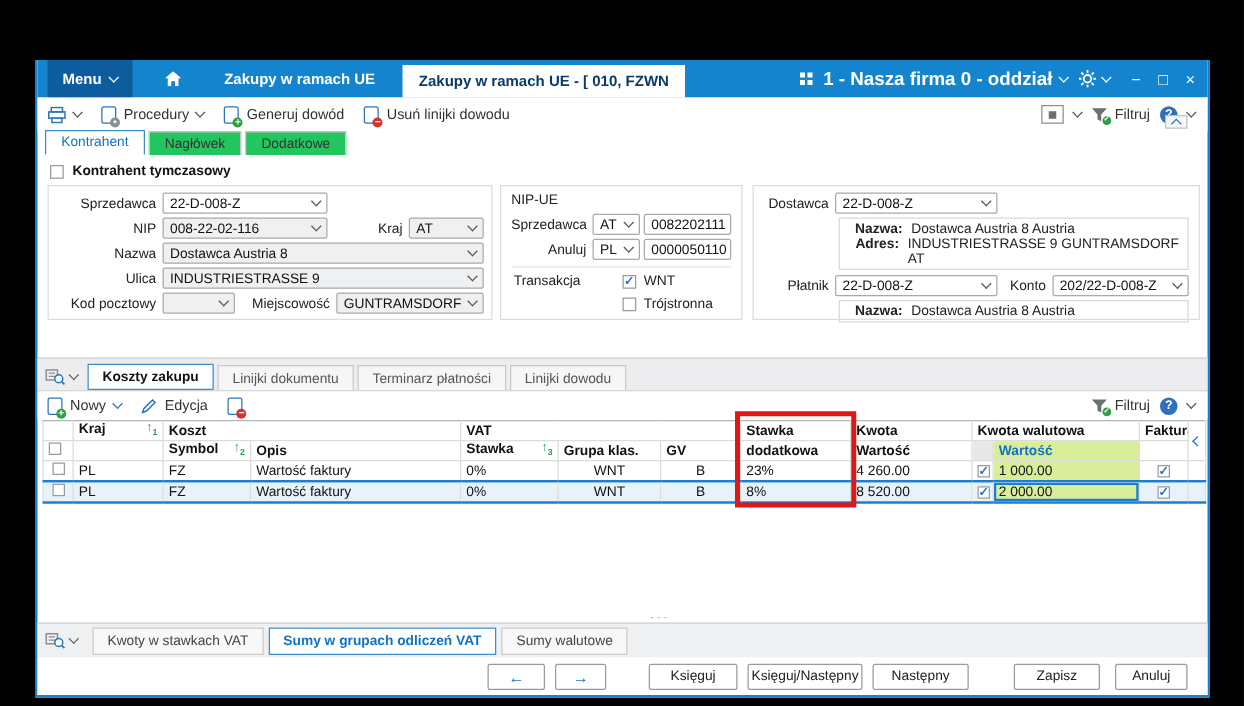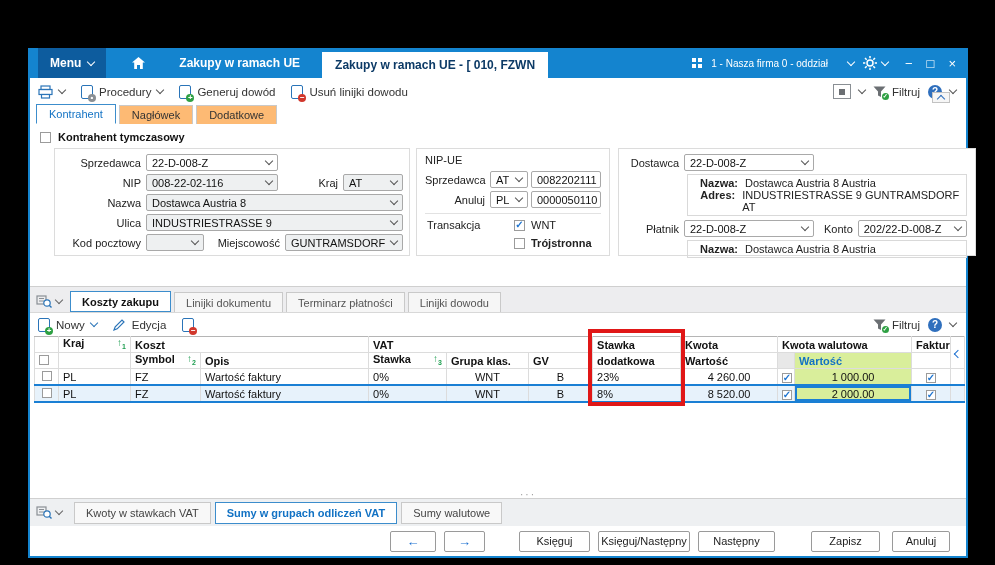--- a/index.html
+++ b/index.html
@@ -12,21 +12,21 @@
   .titlebar{left:0;top:0;width:100%;height:30px;background:#1484cf;display:flex;align-items:center;color:#fff;}
   .menu-btn{height:30px;margin-left:8px;background:#0d5c9e;color:#fff;font-weight:bold;font-size:12px;
             padding:0 12px;display:flex;align-items:center;gap:7px;cursor:pointer;}
   .home{margin-left:26px;display:flex;align-items:center;cursor:pointer;}
   .tb-tab{margin-left:34px;font-size:12px;font-weight:bold;cursor:pointer;white-space:nowrap;}
   .tb-tab-active{margin-left:22px;height:26px;align-self:flex-end;background:#fff;color:#0c3a66;
                  font-size:12px;font-weight:bold;display:flex;align-items:center;padding:0 13px;white-space:nowrap;cursor:pointer;}
   .tb-right{margin-left:auto;display:flex;align-items:center;gap:9px;padding-right:10px;}
   .gridicon{display:grid;grid-template-columns:4px 4px;grid-gap:2px;}
   .gridicon b{width:4px;height:4px;background:#fff;}
-  .company{font-size:10px;font-weight:normal;display:flex;align-items:center;gap:20px;white-space:nowrap;}
+  .company{font-size:15px;font-weight:bold;display:flex;align-items:center;gap:6px;white-space:nowrap;}
   .winctl{font-size:13px;display:flex;align-items:center;gap:14px;margin-left:8px;}
   .winctl span{cursor:pointer;}
   .cv{display:inline-block;width:5px;height:5px;border-right:1.4px solid currentColor;border-bottom:1.4px solid currentColor;
       transform:rotate(45deg);margin-top:-3px;}
   .cv-up{transform:rotate(225deg);margin-top:3px;}
   .cv-left{transform:rotate(135deg);}
   
   .toolbar{left:0;top:30px;width:100%;height:27px;background:#fff;display:flex;align-items:center;
            padding-left:8px;box-sizing:border-box;font-size:11.5px;color:#222;}
   .titem{display:flex;align-items:center;gap:6px;margin-right:16px;cursor:pointer;color:#333;}
@@ -40,28 +40,28 @@
   .funnelwrap{position:relative;display:inline-flex;}
   .fbadge{position:absolute;right:-3px;bottom:-2px;width:7px;height:7px;border-radius:50%;background:#2ea043;
           color:#fff;font-size:6px;line-height:7px;text-align:center;font-weight:bold;}
   .helpc{width:14px;height:14px;border-radius:50%;background:#2f6fbd;color:#fff;font-size:10px;font-weight:bold;
          display:flex;align-items:center;justify-content:center;}
   .caret-mini{right:16px;top:44px;width:16px;height:9px;border:1px solid #c2c2c2;background:#f6f6f6;
               display:flex;align-items:center;justify-content:center;color:#2f6fbd;cursor:pointer;}
   
   .tabstrip{left:0;top:57px;width:100%;height:19px;display:flex;align-items:flex-end;padding-left:6px;box-sizing:border-box;}
   .mtab{height:18px;display:inline-flex;align-items:center;padding:0 12px;font-size:11px;cursor:pointer;
-        background:#fdba74;border:1px solid #c9c9c9;border-bottom:none;color:#333;margin-left:3px;}
+        background:#22c55e;border:1px solid #c9c9c9;border-bottom:none;color:#333;margin-left:3px;}
   .mtab.active{background:#fff;border:1px solid #3c8dcc;border-bottom:1px solid #fff;color:#1272c4;margin-left:0;}
   
   .cbxrow{left:10px;top:83px;display:flex;align-items:center;gap:7px;font-size:11px;font-weight:bold;color:#111;}
   .cb{width:11px;height:11px;border:1px solid #9b9b9b;background:#fff;display:inline-flex;align-items:center;
       justify-content:center;font-size:10px;color:#1d74d0;box-sizing:border-box;}
   .cb.checked::after{content:"✓";font-weight:bold;margin-top:-1px;}
-  .panel{border:1px solid #dcdcdc;background:#fff;font-size:11px;color:#222;box-sizing:border-box;margin-left:16px;}
+  .panel{border:1px solid #dcdcdc;background:#fff;font-size:11px;color:#222;box-sizing:border-box;}
   .p1{left:8px;top:100px;width:356px;height:108px;padding:5px 6px;}
   .p2{left:370px;top:100px;width:194px;height:108px;padding:5px 8px;}
   .p3{left:572px;top:100px;width:358px;height:108px;padding:5px 8px;}
   .frow{display:flex;align-items:center;margin-bottom:3px;}
   .flabel{text-align:right;margin-right:5px;white-space:nowrap;color:#222;}
   .fld{height:17px;border:1px solid #a9a9a9;border-radius:2px;background:#fff;display:flex;align-items:center;
        padding:0 5px;box-sizing:border-box;color:#111;cursor:pointer;}
   .fld .cv{margin-left:auto;color:#555;}
   .ro{background:#eef0f1;}
   .infobox{border:1px solid #d9d9d9;padding:2px 6px;margin-left:60px;margin-bottom:4px;}
@@ -76,21 +76,21 @@
   .gtab.active{background:#fff;border:1px solid #3c8dcc;color:#111;font-weight:bold;margin-left:0;}
   .toolbar2{left:0;top:266px;width:100%;height:21px;background:#fff;display:flex;align-items:center;
             padding-left:8px;box-sizing:border-box;font-size:11.5px;}
   .grid{left:4px;top:288px;width:930px;}
   table{border-collapse:collapse;table-layout:fixed;width:930px;font-size:11px;}
   th,td{border:1px solid #dcdcdc;padding:0 4px;height:13px;font-weight:normal;text-align:left;
         overflow:hidden;white-space:nowrap;color:#111;}
   thead th{font-weight:bold;background:#fff;}
   thead tr:first-child th{border-top:1px solid #b5b5b5;}
   td{height:15px;}
-  .num{text-align:center;margin-left:40px;}
+  .num{text-align:left;margin-left:40px;}
   .ctr{text-align:center;}
   .sort{float:right;color:#1e9e50;font-size:10px;line-height:11px;}
   .sort i{font-style:normal;font-size:7px;vertical-align:sub;}
   .greenhead{background:#d9ee9b;color:#1272c4;}
   .grayhead{background:#e8e8e8;}
   .greencell{background:#d9ee9b;}
   tr.selrow td{background:#e7f2fb;border-top:2px solid #1a7fd4;border-bottom:2px solid #1a7fd4;}
   tr.selrow td.greencell{background:#d9ee9b;box-shadow:inset 0 0 0 2px #1a7fd4;}
   .collapsecol{color:#1b6fd0;text-align:center;}
   .redbox{left:558px;top:281px;width:97px;height:77px;border:4px solid #e01717;box-sizing:border-box;pointer-events:none;}
@@ -286,21 +286,21 @@
         </span>
       </div>
       <div style="border-top:1px solid #e2e2e2;margin:5px 0 5px 0;"></div>
       <div style="display:flex;">
         <span class="flabel" style="width:60px;text-align:left;padding-left:2px">Transakcja</span>
         <span style="margin-left:22px;display:flex;flex-direction:column;gap:6px;">
           <span style="display:flex;align-items:center;gap:6px;">
             <span class="cb checked"></span>
             <span>WNT</span>
           </span>
-          <span style="display:flex;align-items:flex-end;gap:6px;font-weight:bold;">
+          <span style="display:flex;align-items:flex-end;gap:6px;">
             <span class="cb"></span>
             <span>Trójstronna</span>
           </span>
         </span>
       </div>
     </div>
 
     <div class="abs panel p3">
       <div class="frow">
         <span class="flabel" style="width:52px">Dostawca</span>

